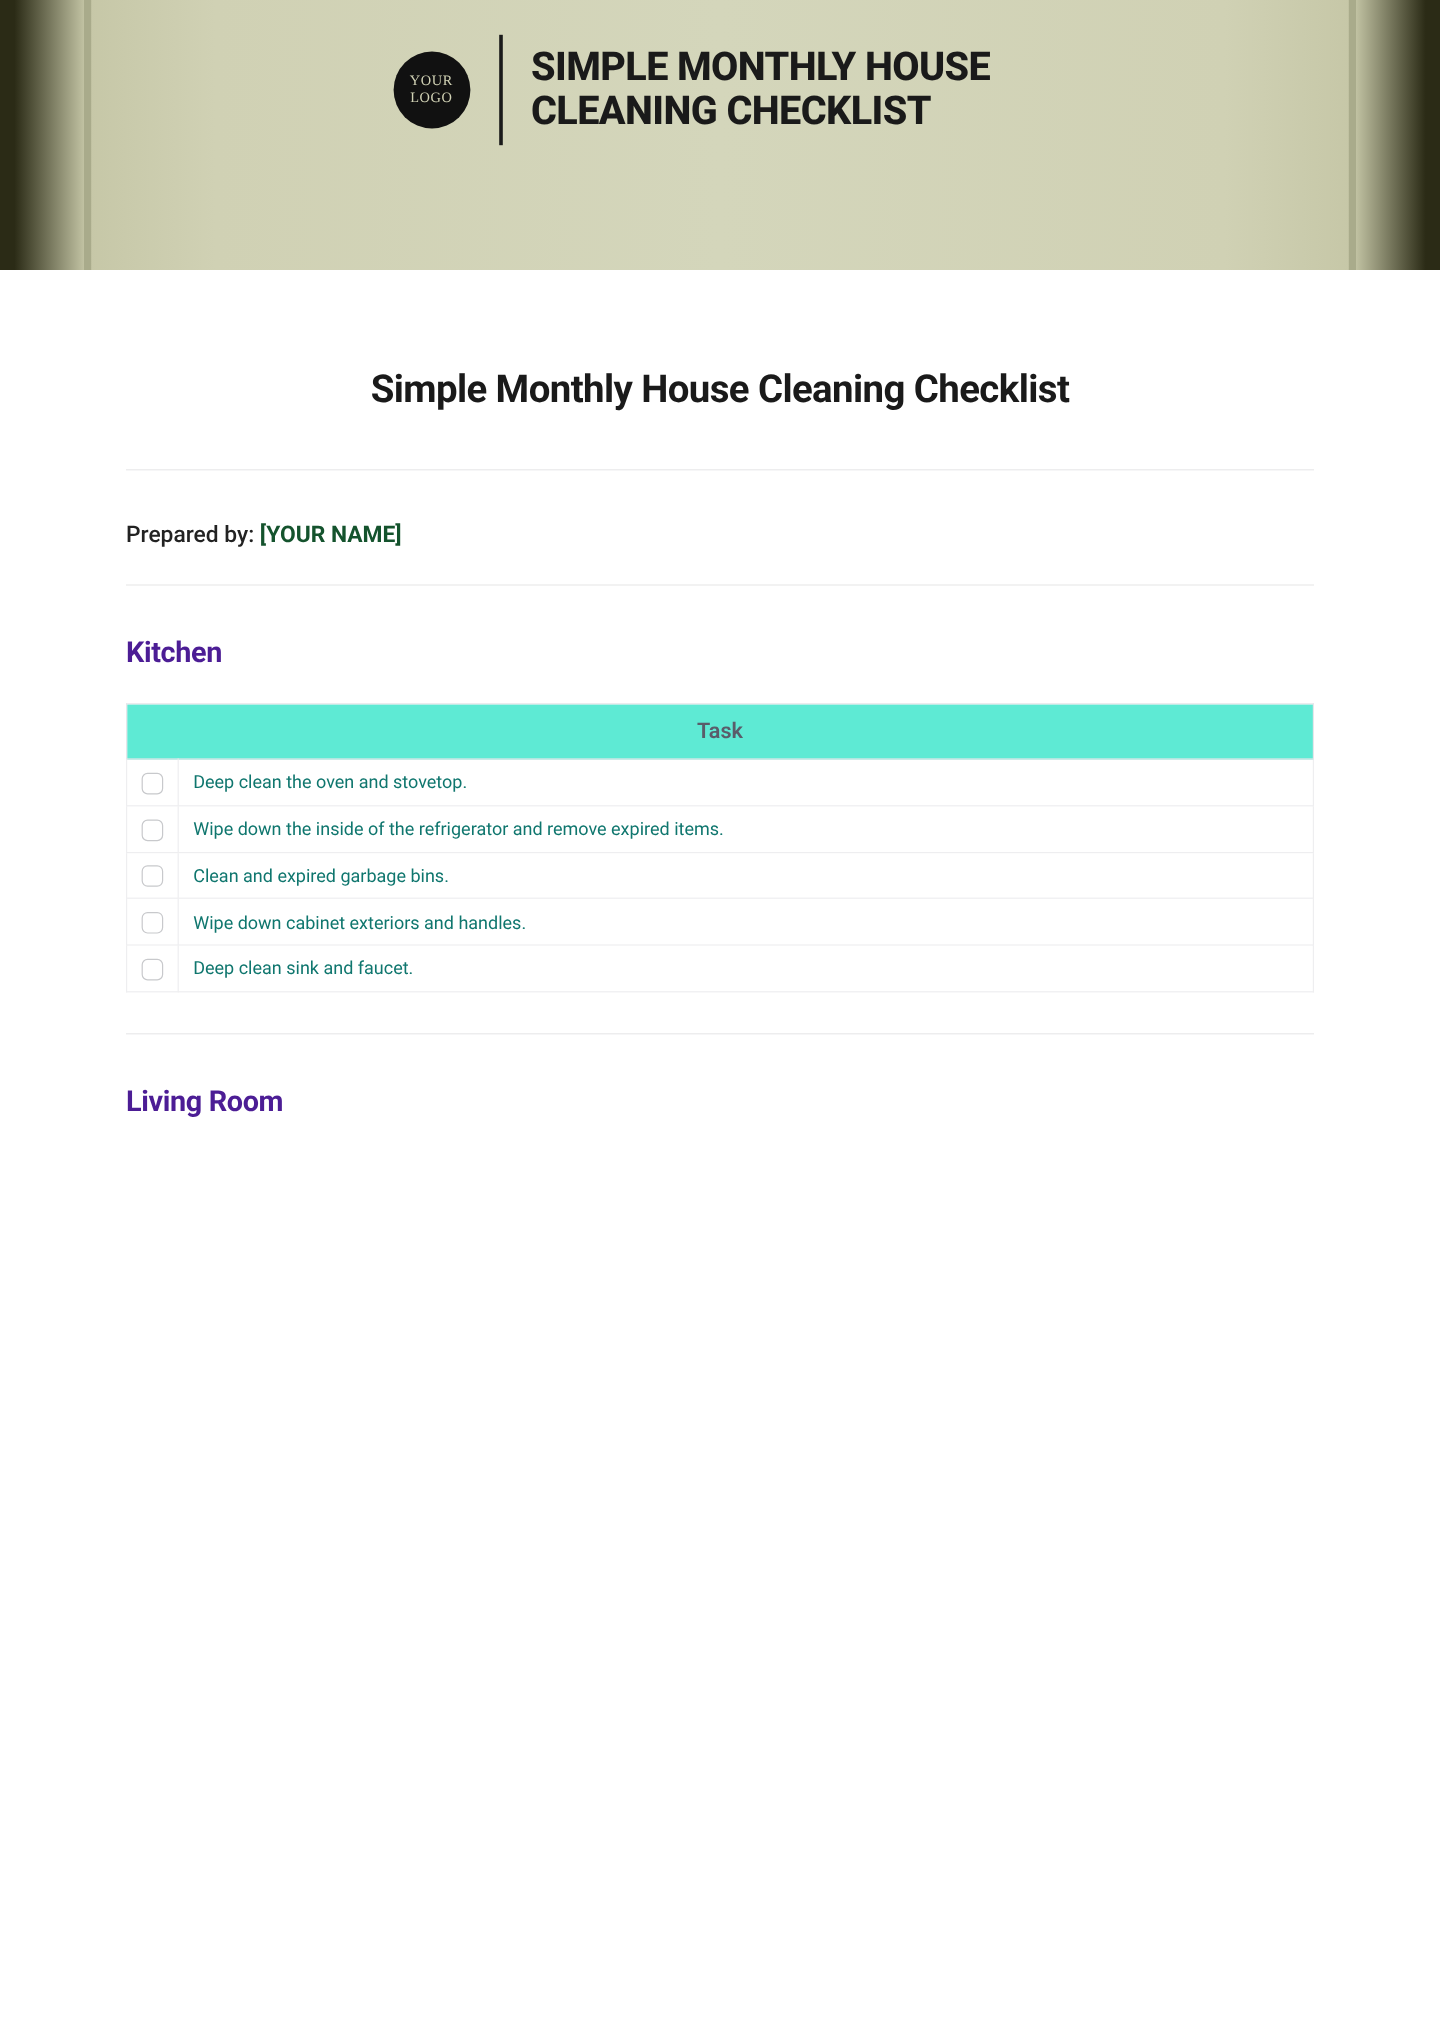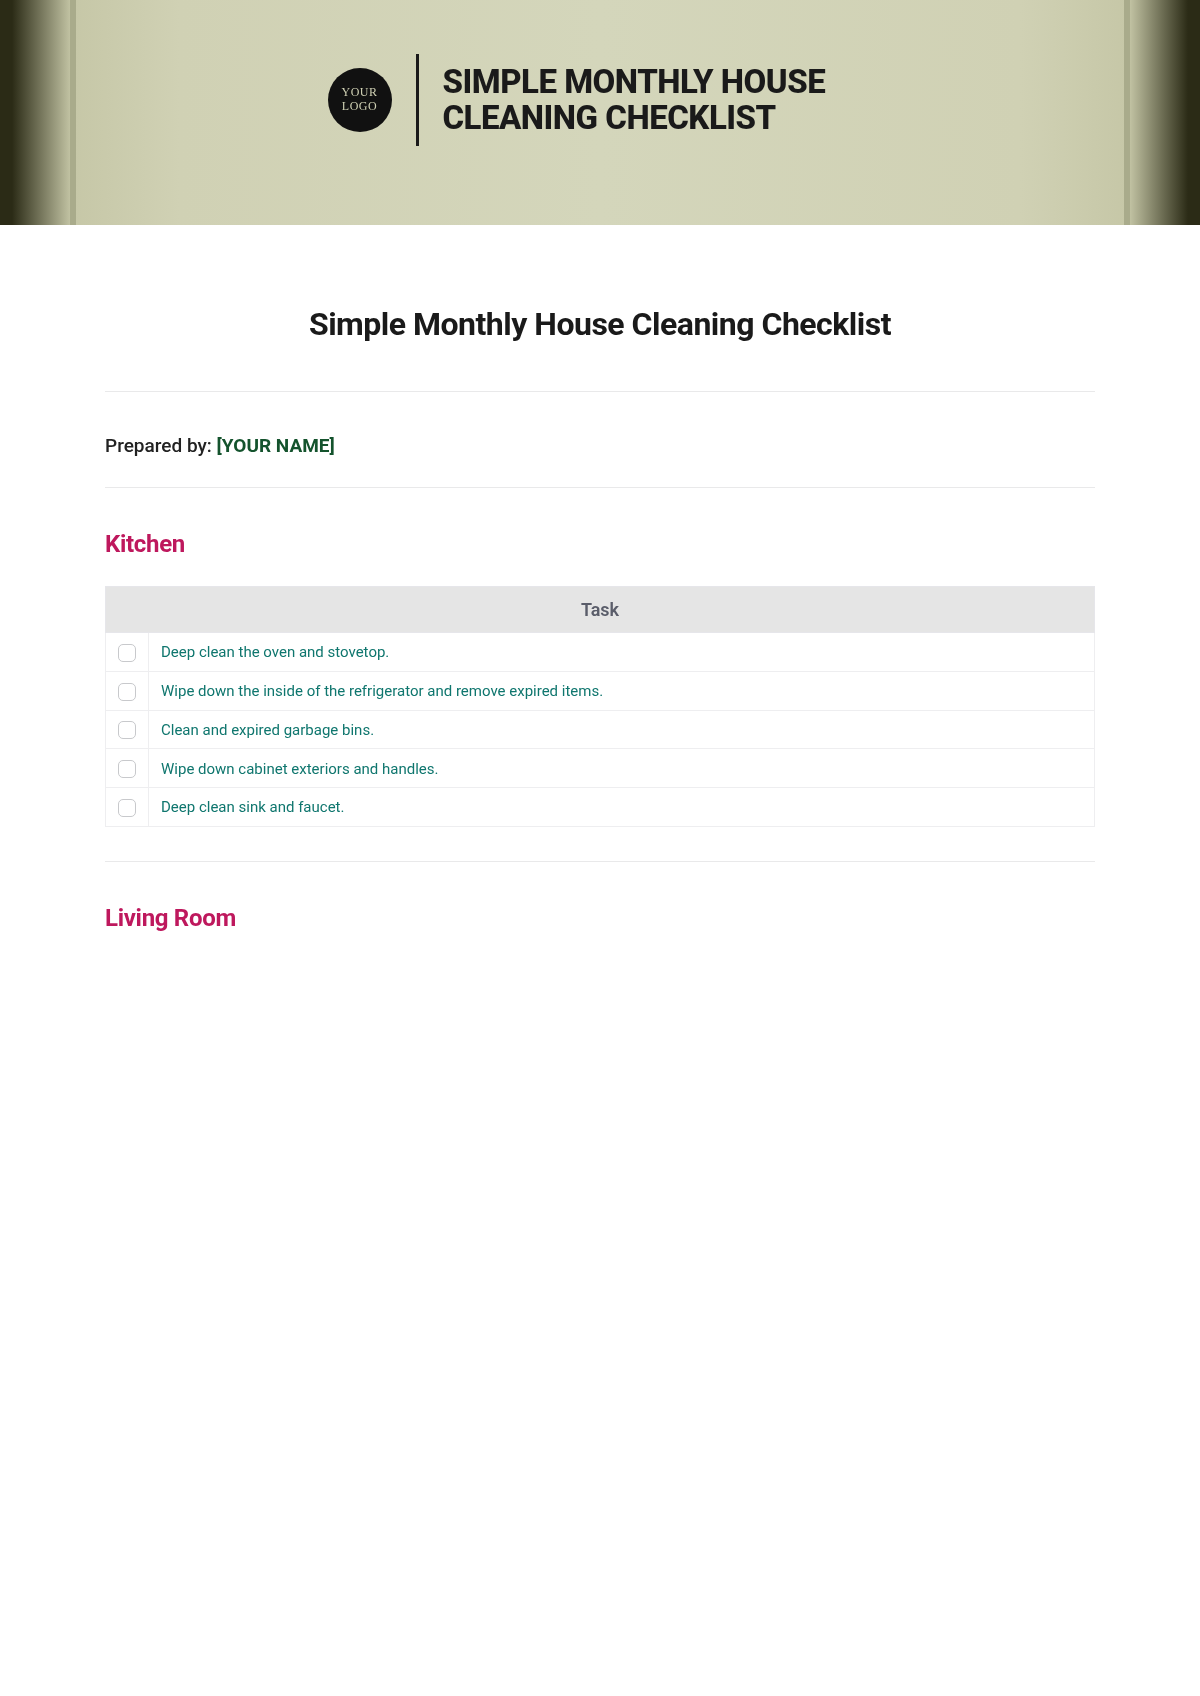--- a/index.html
+++ b/index.html
@@ -12,21 +12,21 @@
     position: relative;
   }
   .banner {
     width: 100%;
     height: 225px;
     background: linear-gradient(90deg, #2b2b16 0%, #2b2b16 1%, #c6c7a7 6%, #d0d1b4 15%, #d4d6bb 50%, #d0d1b4 85%, #c6c7a7 94%, #2b2b16 99%, #2b2b16 100%);
     position: relative;
     display: flex;
     flex-direction: column;
     align-items: center;
-    padding-top: 54px;
+    padding-top: 29px;
   }
   .banner-border-left, .banner-border-right {
     position: absolute;
     top: 0;
     width: 6px;
     height: 100%;
   }
   .banner-border-left { left: 70px; background: #a9ab8b; }
   .banner-border-right { right: 70px; background: #a9ab8b; }
   .banner-top {
@@ -91,32 +91,32 @@
     margin-bottom: 18px;
     font-weight: 500;
   }
   .meta-row .value {
     font-weight: 700;
     color: #14532d;
   }
   .section-heading {
     font-size: 24px;
     font-weight: 700;
-    color: #be185d;
+    color: #4c1d95;
     margin-bottom: 28px;
     letter-spacing: -0.3px;
   }
   .task-table {
     width: 100%;
     border-collapse: collapse;
     border: 1px solid #e6e6ea;
     margin-bottom: 34px;
   }
   .task-table thead th {
-    background: #e5e5e5;
+    background: #5eead4;
     color: #5a5d6a;
     font-weight: 600;
     font-size: 18px;
     text-align: center;
     padding: 12px 8px;
     border: 1px solid #e6e6ea;
   }
   .task-table tbody td {
     border: 1px solid #eeeef0;
     padding: 9px 12px;

